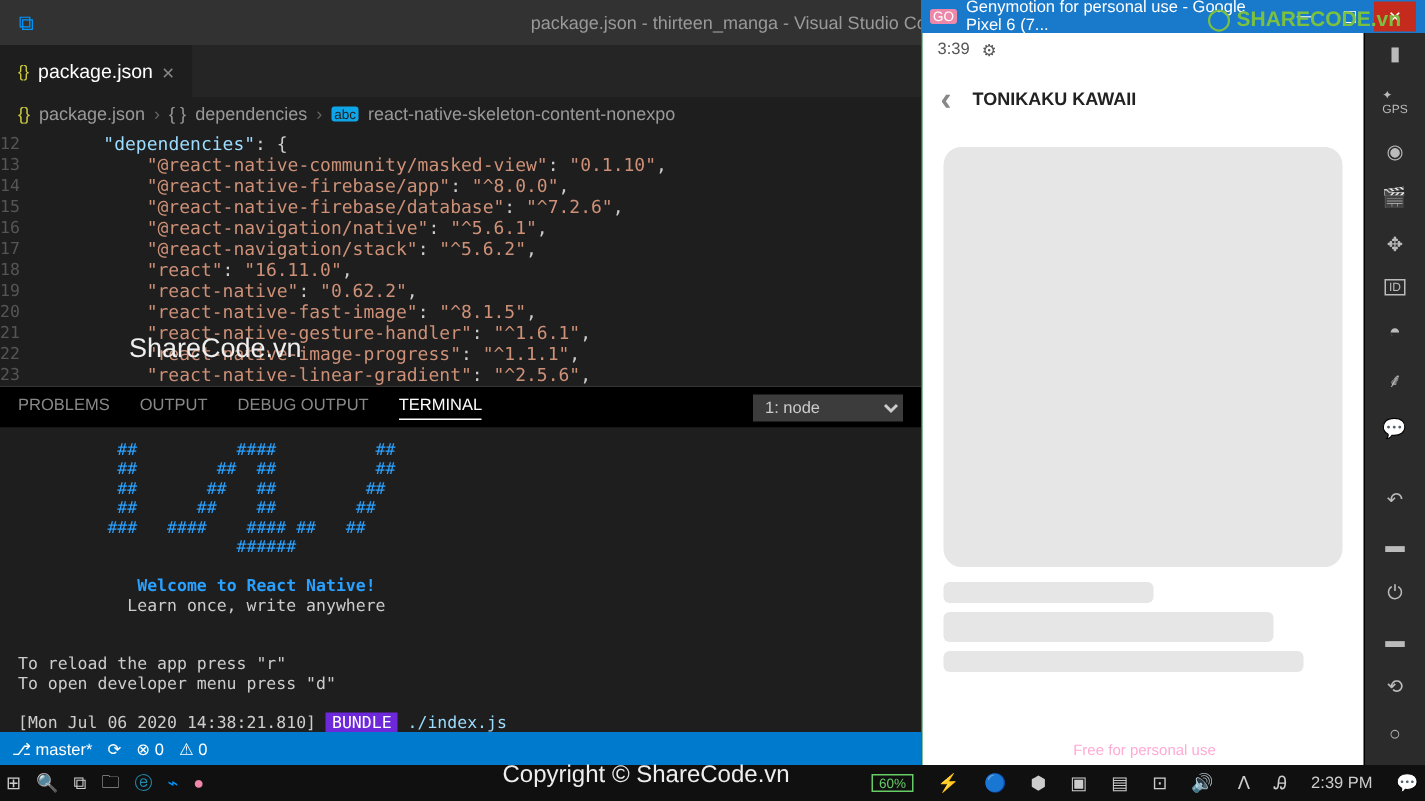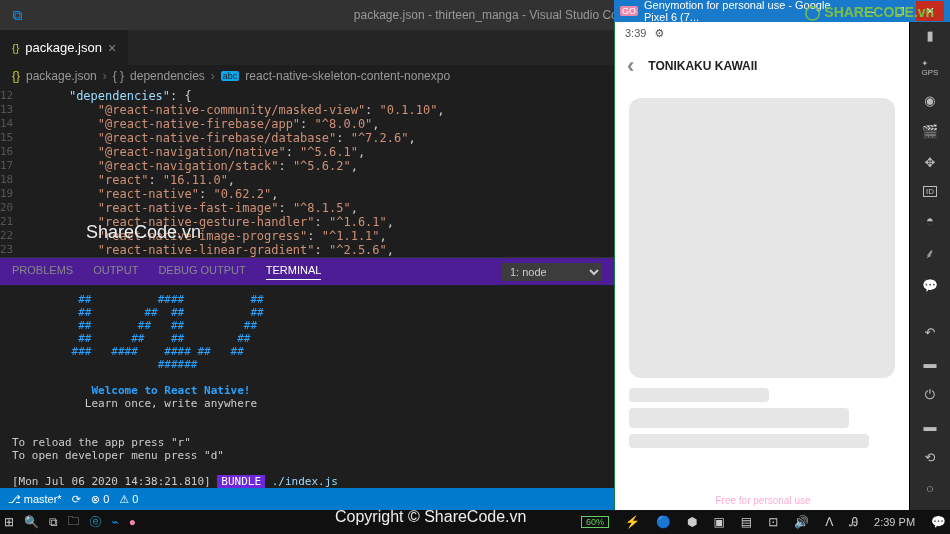--- a/index.html
+++ b/index.html
@@ -22,21 +22,21 @@
 .bc-text { color: #999; }
 .bc-abc { background: #0ea5e9; color: #222; font-size: 9px; padding: 0 2px; border-radius: 2px; }
 .editor { font-family: Consolas, monospace; font-size: 12px; line-height: 14px; padding-top: 2px; background: #1e1e1e; }
 .line { display: flex; }
 .linenum { width: 40px; padding-right: 16px; color: #555; user-select: none; font-size: 11px; }
 .code { white-space: pre; }
 .key { color: #ce9178; }
 .str { color: #ce9178; }
 .pun { color: #ccc; }
 .cyan { color: #9cdcfe; }
-.panel-tabs { height: 28px; background: #4c1d95; border-top: 1px solid #333; display: flex; align-items: center; padding: 0 12px; gap: 20px; font-size: 11px; color: #888; }
+.panel-tabs { height: 28px; background: #000000; border-top: 1px solid #333; display: flex; align-items: center; padding: 0 12px; gap: 20px; font-size: 11px; color: #888; }
 .panel-tab { cursor: pointer; }
 .panel-tab.active { color: #fff; border-bottom: 1px solid #fff; padding-bottom: 3px; }
 .panel-spacer { flex: 1; }
 .panel-select { background: #3c3c3c; color: #ccc; border: none; font-size: 11px; padding: 2px 4px; width: 100px; }
 .terminal { font-family: Consolas, monospace; font-size: 11px; line-height: 13px; background: #1e1e1e; color: #ccc; padding: 8px 12px; white-space: pre; }
 .term-blue { color: #2aa1ff; }
 .term-bold-blue { color: #2aa1ff; font-weight: bold; }
 .term-badge-green { background: #6d28d9; color: #fff; padding: 0 4px; }
 .term-badge-white { background: #eee; color: #000; padding: 0 4px; }
 .statusbar { position: absolute; bottom: 24px; left: 0; width: 614px; height: 22px; background: #007acc; color: #fff; font-size: 11px; display: flex; align-items: center; padding: 0 8px; gap: 10px; }

